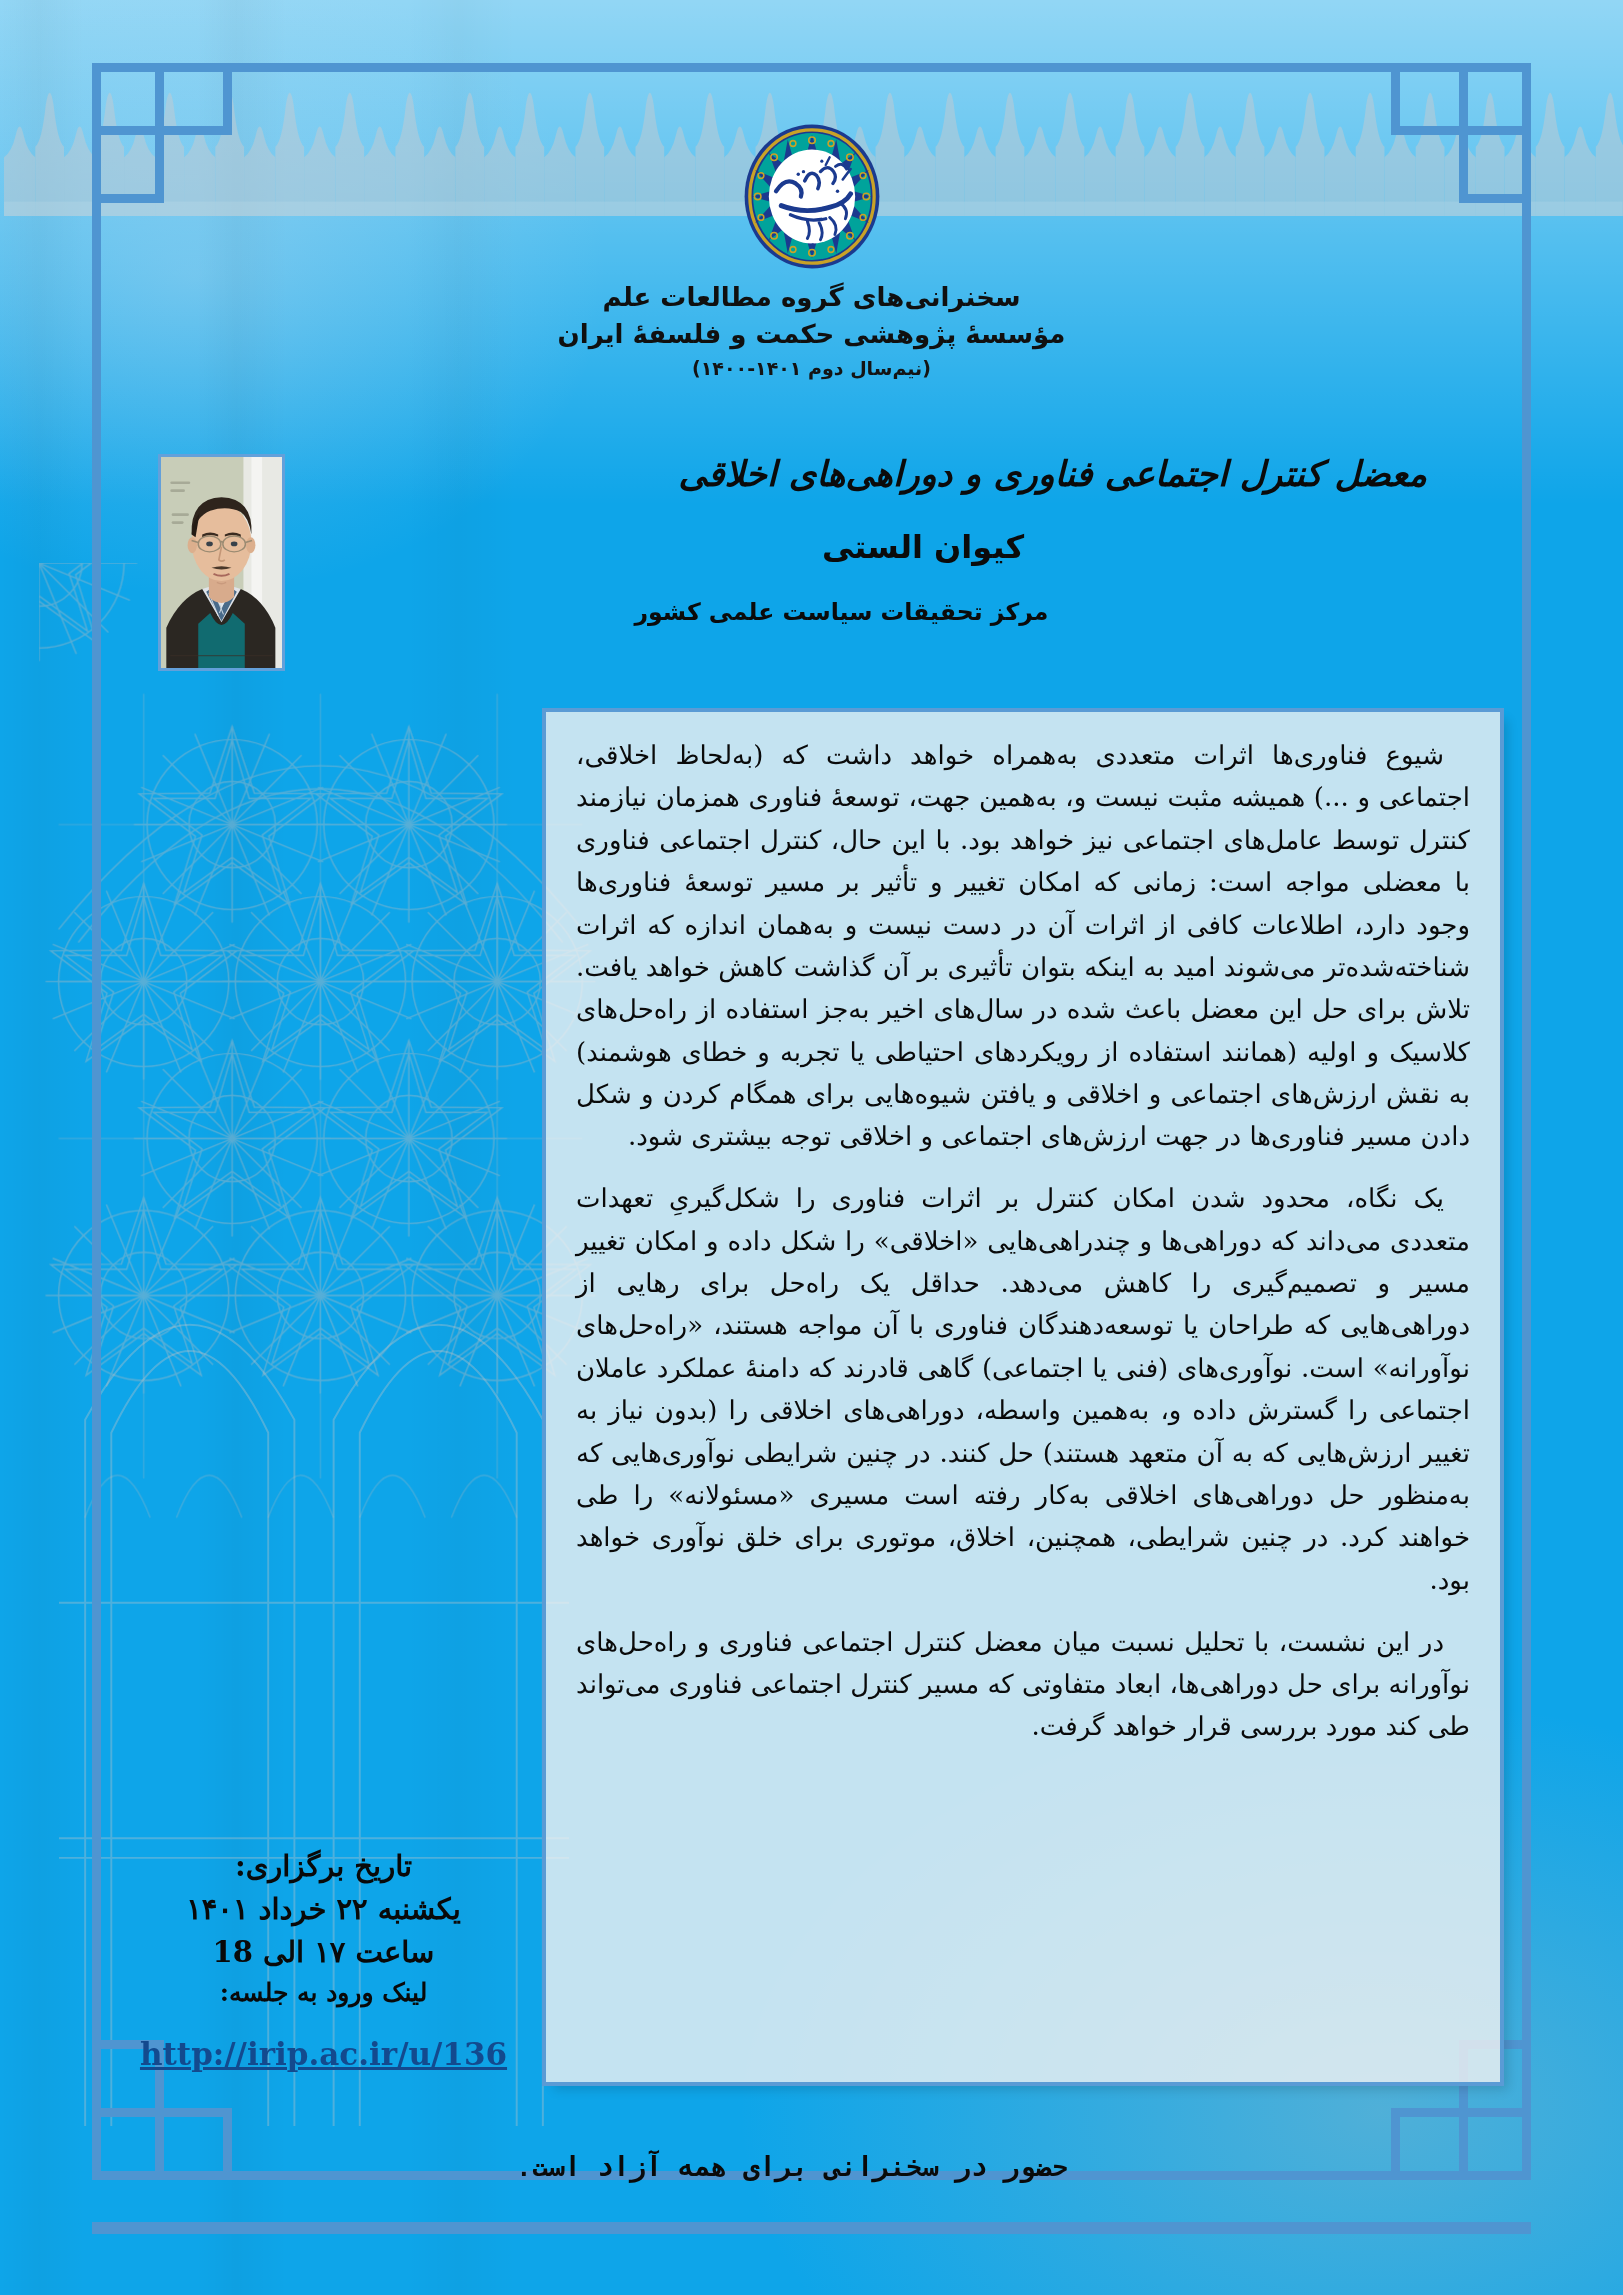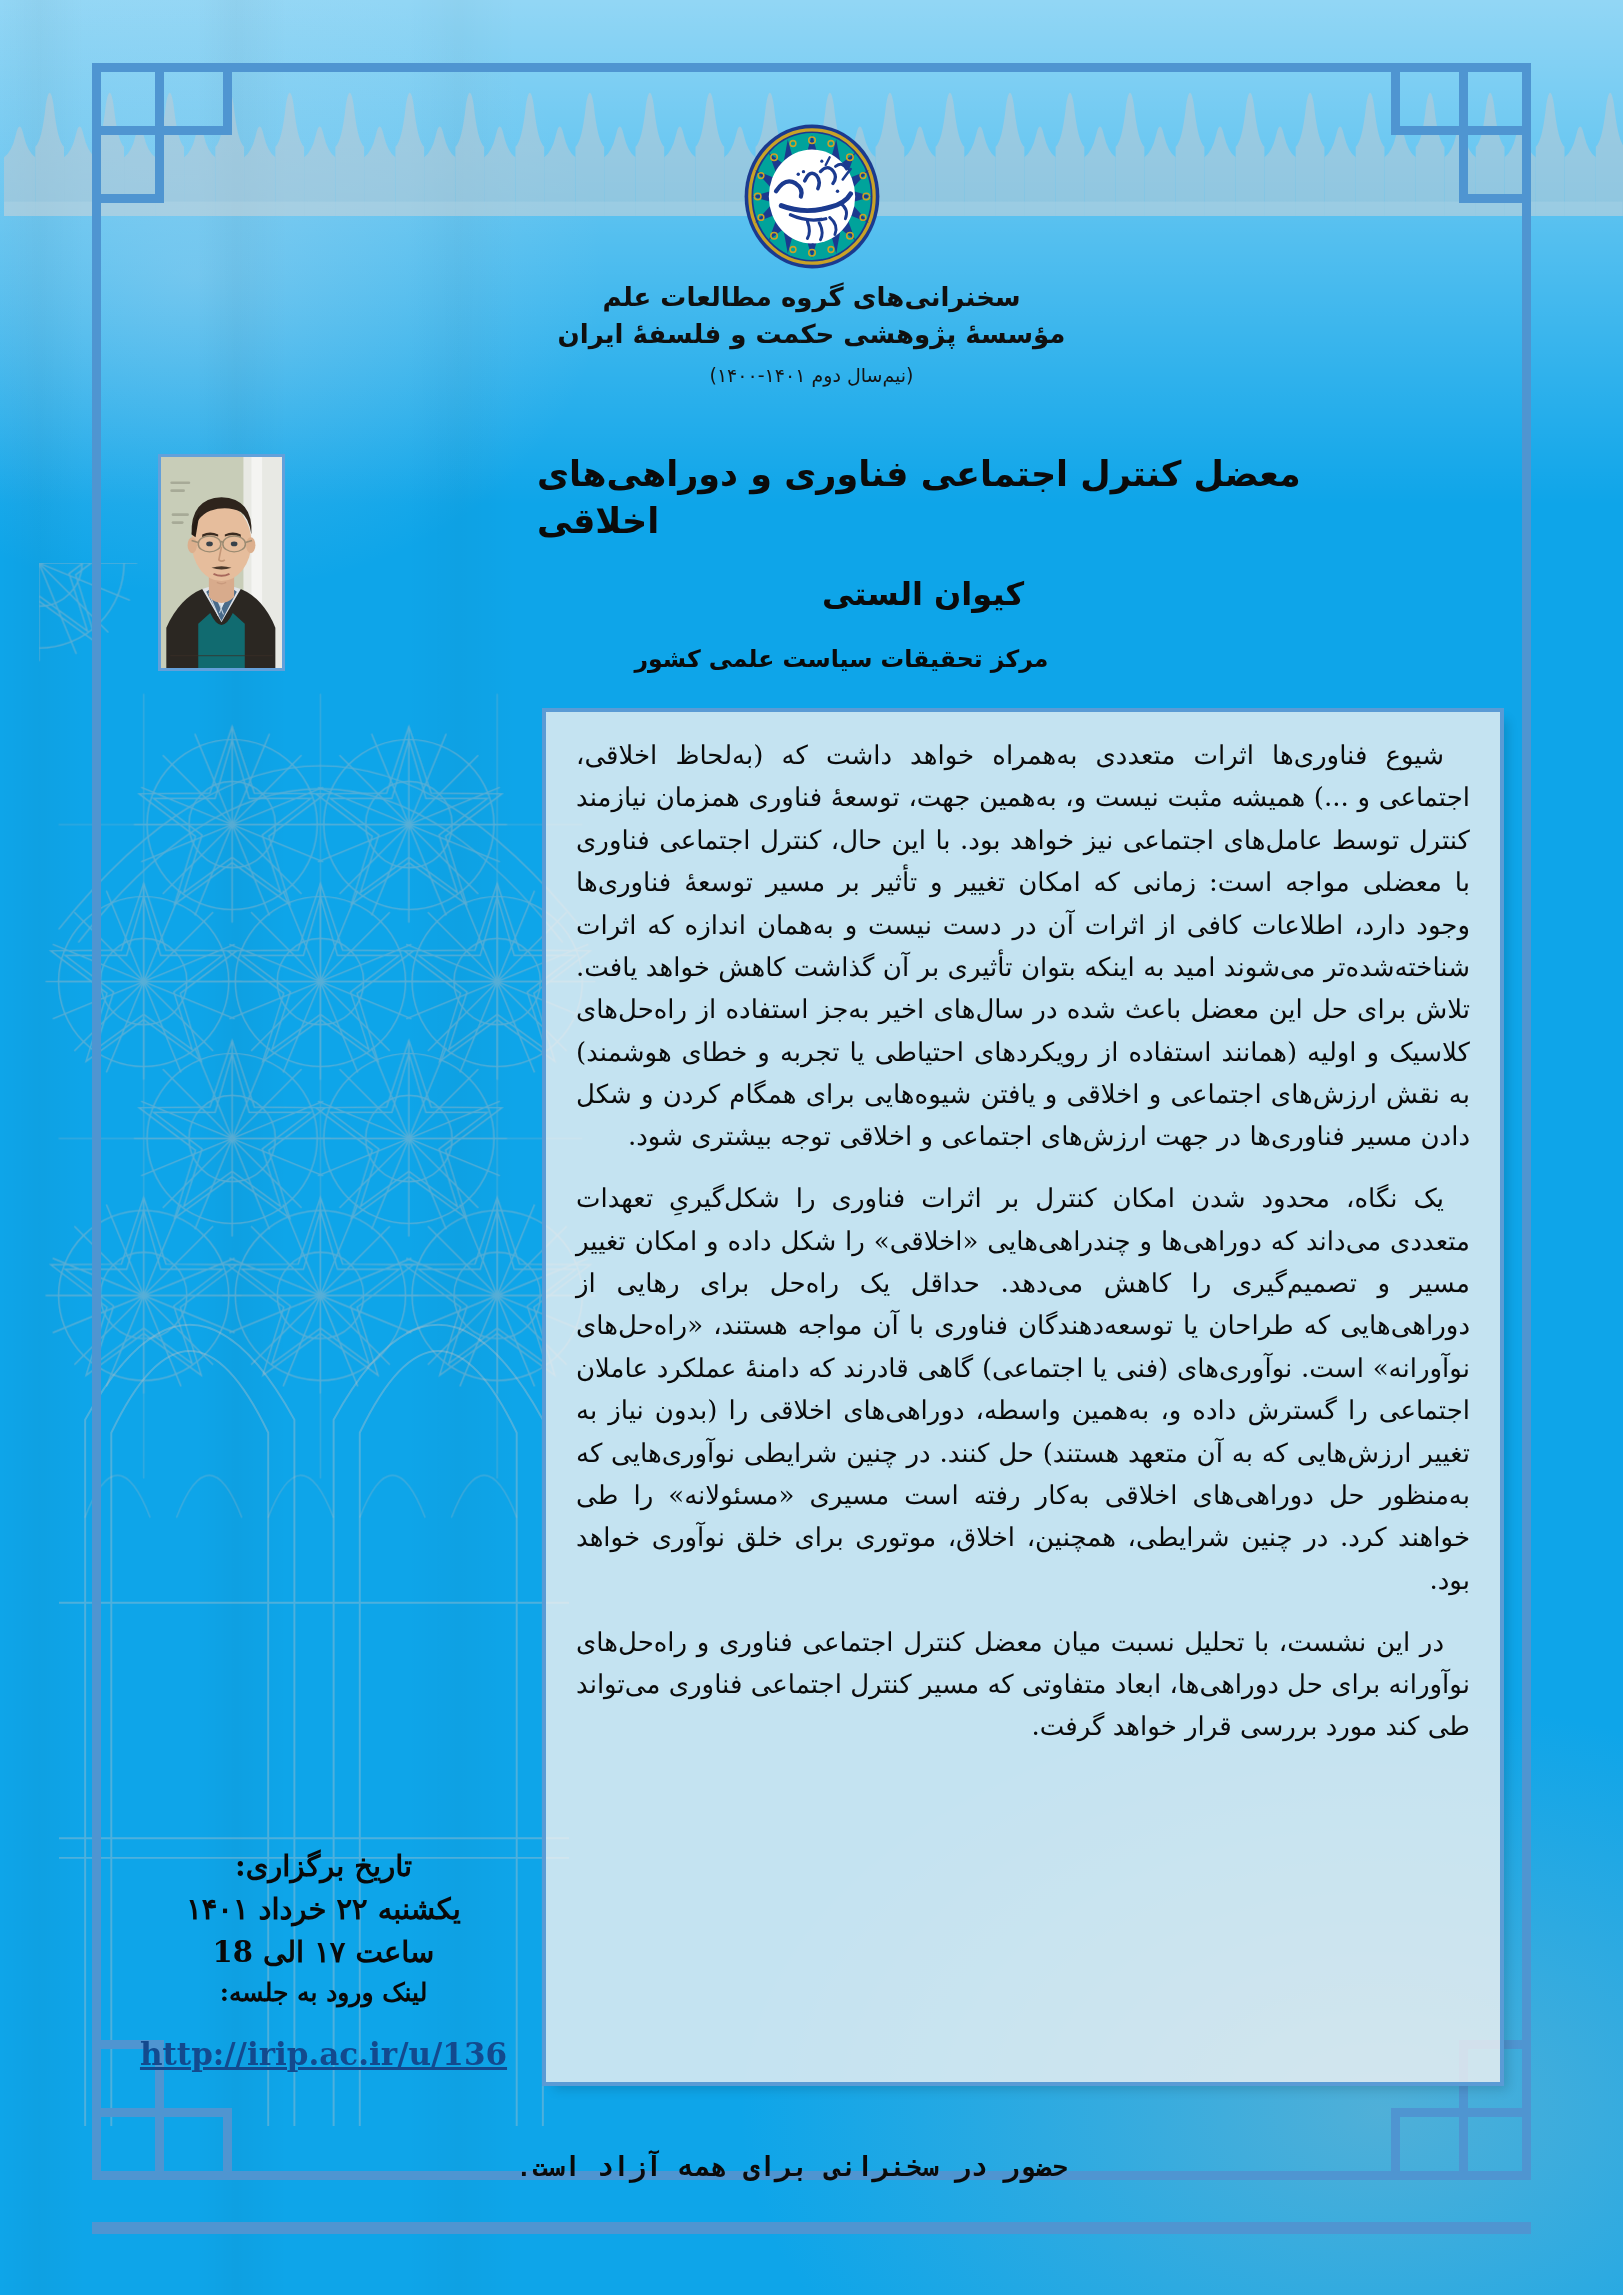--- a/index.html
+++ b/index.html
@@ -70,31 +70,31 @@
   }
 
   .org-lines{margin-top:9.2px;}
   .org-l1{
     font-size:26px;font-weight:bold;color:#101010;letter-spacing:0;
     font-family:"DejaVu Sans","Liberation Sans",sans-serif;line-height:1.42;
   }
   .org-l2{
     font-size:26px;font-weight:bold;color:#101010;line-height:1.42;
   }
-  .org-l3{font-size:19px;font-weight:normal;color:#141414;line-height:1.6;margin-top:7px;}
+  .org-l3{font-size:19px;font-weight:bold;color:#141414;line-height:1.6;margin-top:0;}
 
   
   #titleblock{
     position:absolute;right:170px;top:451px;width:1106px;text-align:left;
     padding-left:0;
   }
   .title-rows{width:916px;margin-left:196px;}
   .lec-title{
     font-size:35px;font-weight:bold;color:#0b0b0b;line-height:1.34;
-    text-align:left;margin-right:26px;
+    text-align:right;margin-right:26px;font-style:italic;
   }
   .lec-speaker{
     font-size:32px;font-weight:bold;color:#0b0b0b;line-height:1.3;
     text-align:center;margin-top:29px;margin-right:144px;
   }
   .lec-affil{
     font-size:23.6px;font-weight:bold;color:#0b0b0b;line-height:1.3;
     text-align:center;margin-top:29px;margin-right:307px;
   }
 

